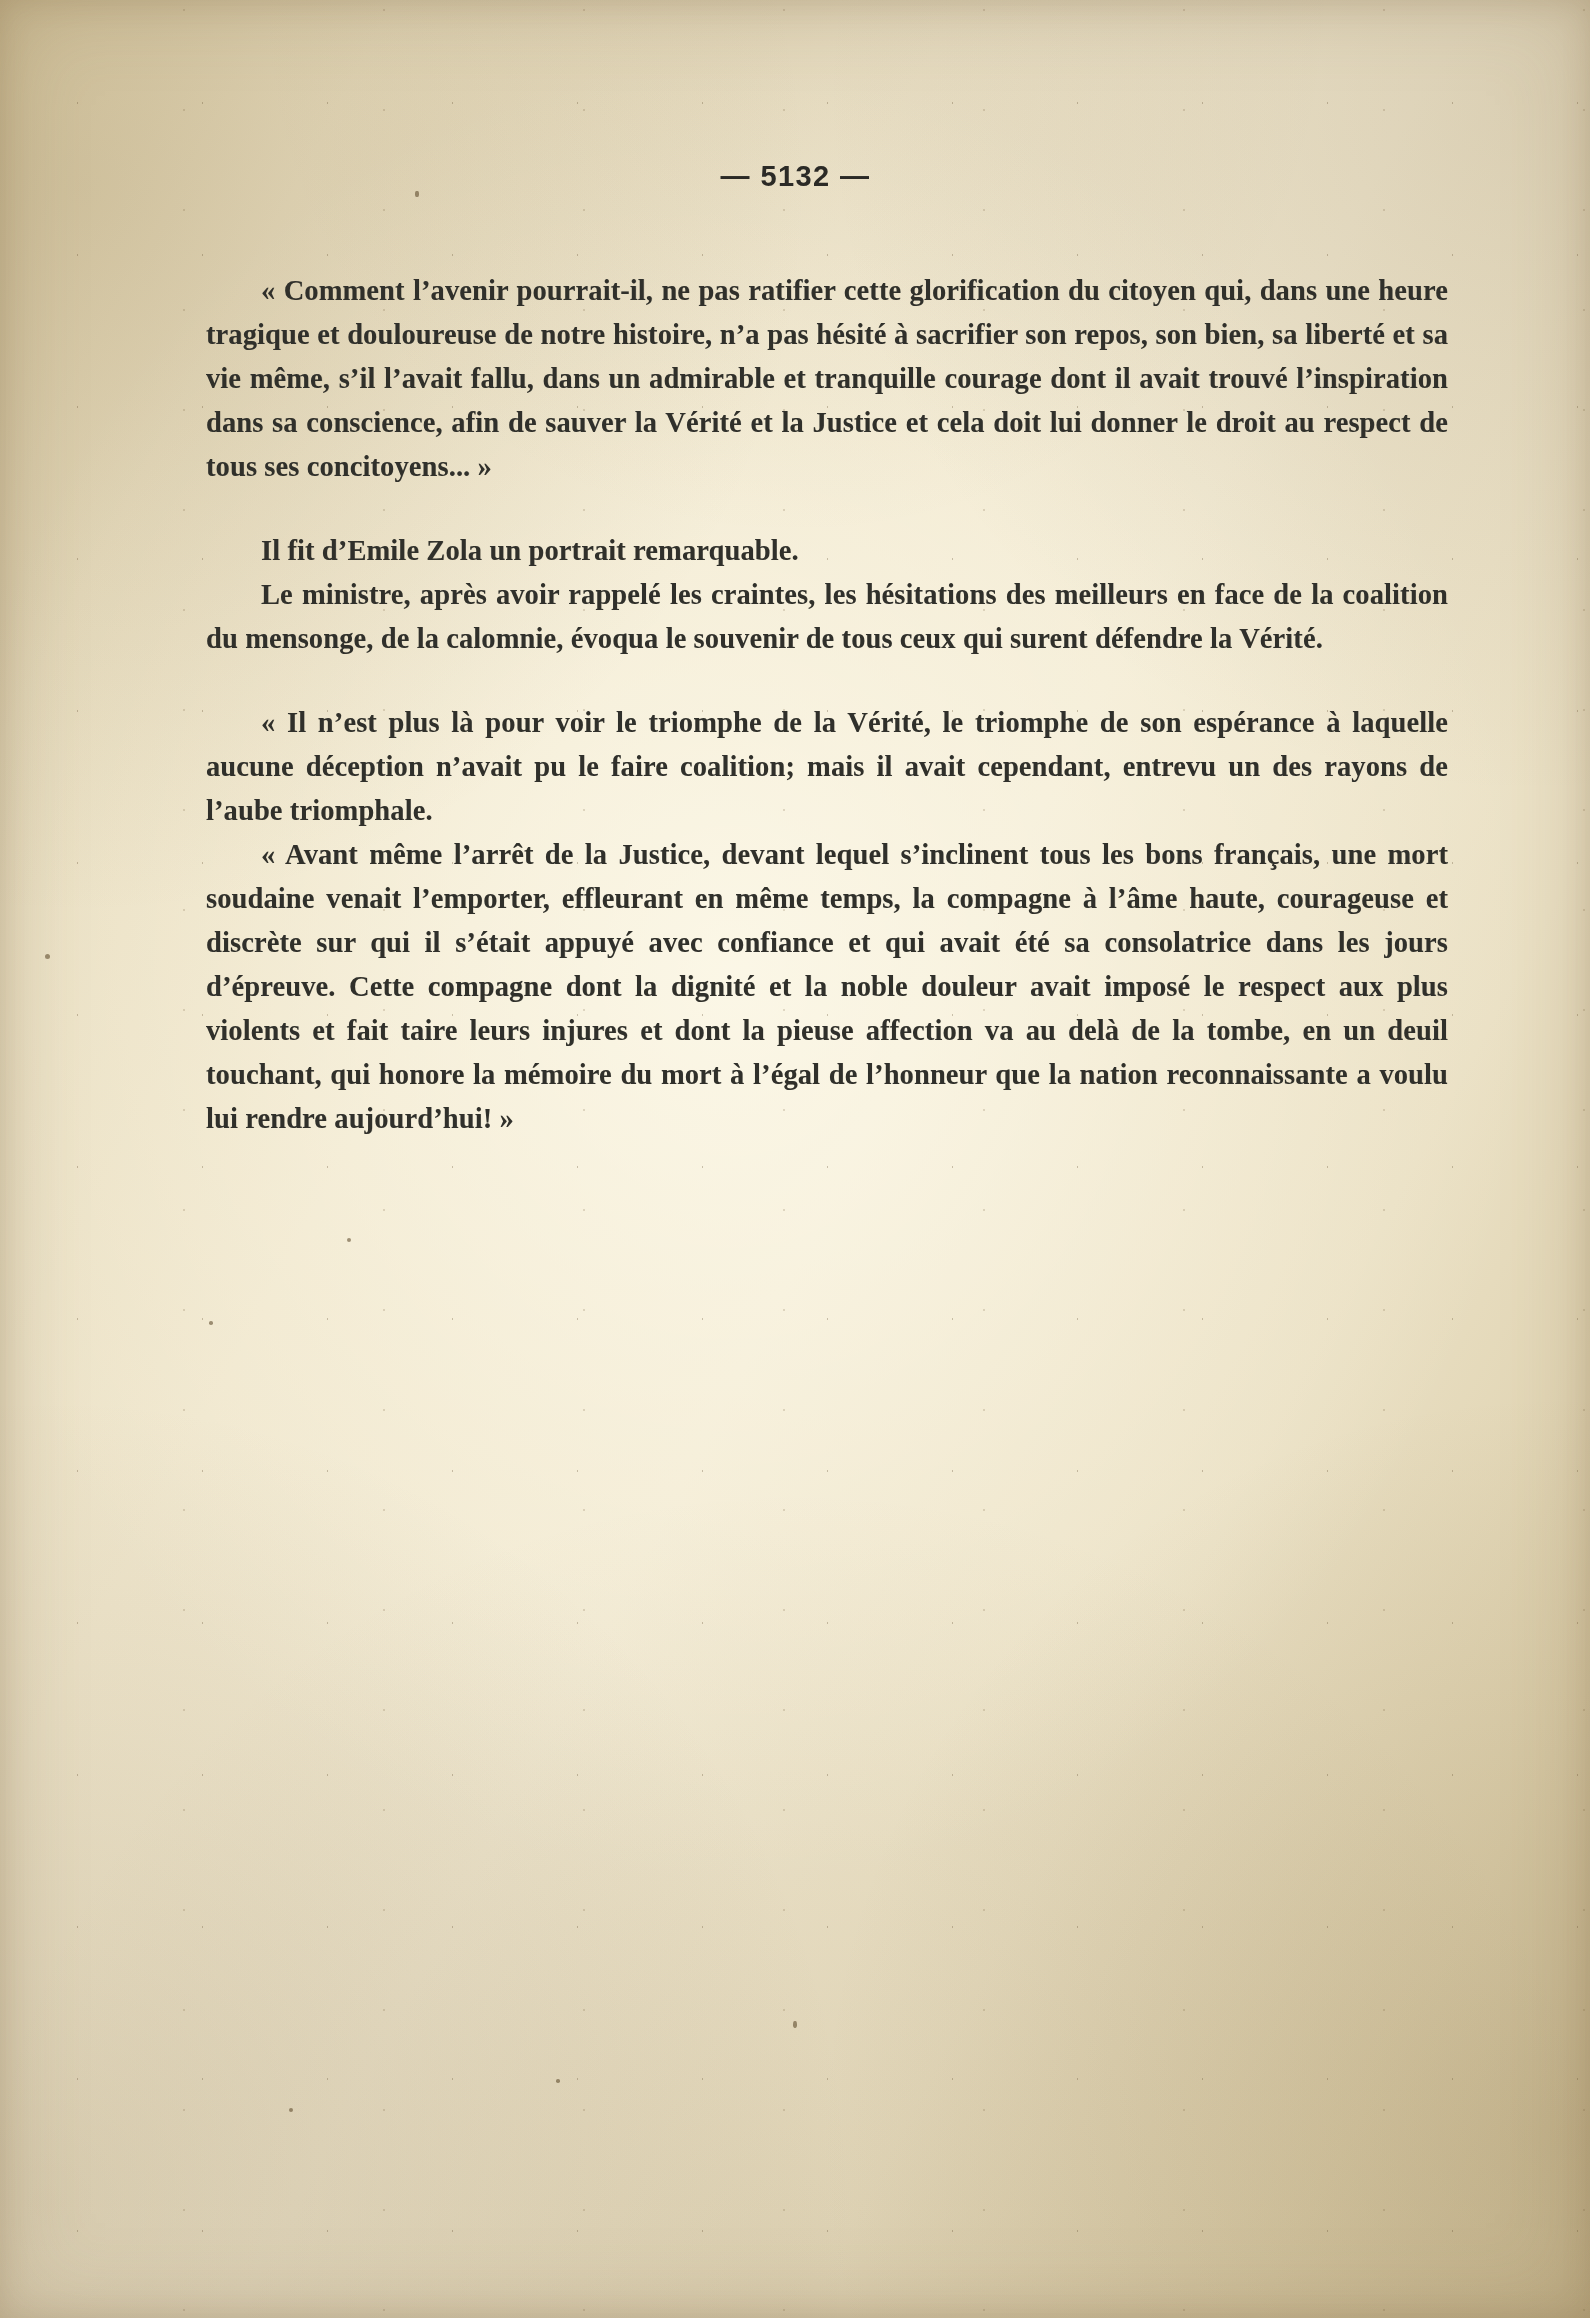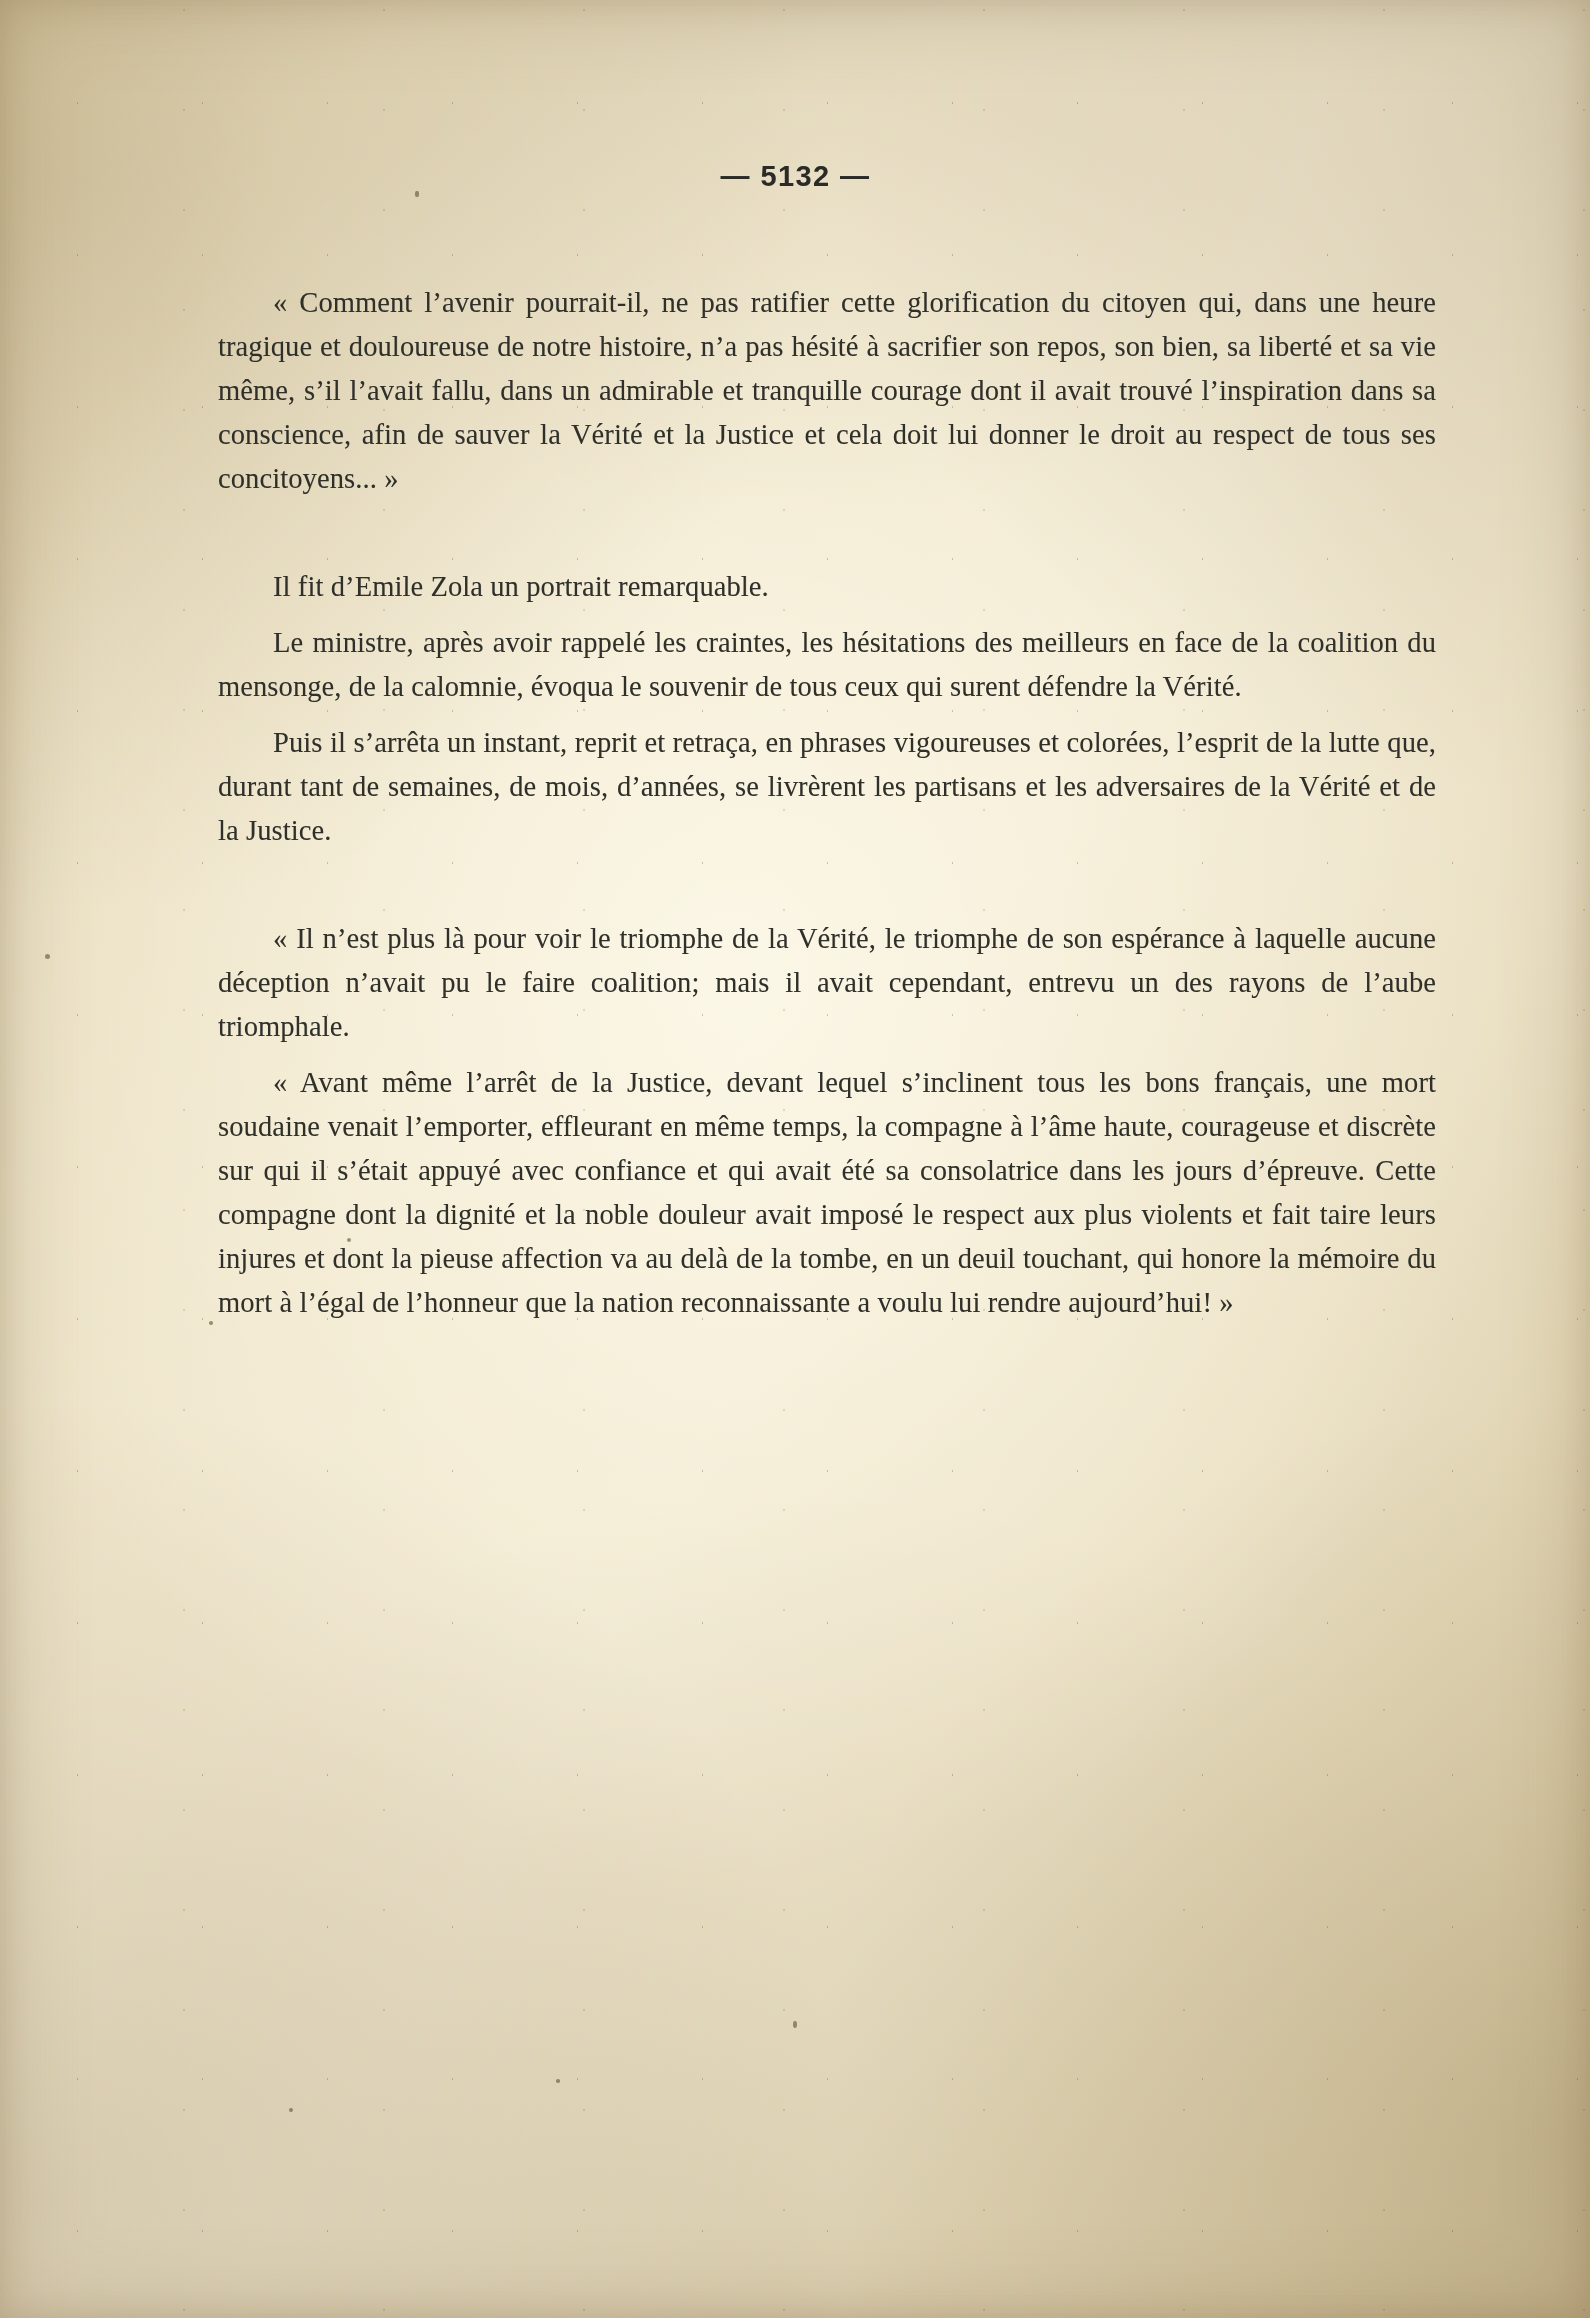--- a/index.html
+++ b/index.html
@@ -74,22 +74,23 @@
     color: #30302b;
     font-size: 28.5px;
     line-height: 44px;
     text-align: justify;
     text-justify: inter-word;
     font-family: "Liberation Serif", serif;
     letter-spacing: 0.1px;
   }
 
   .para {
-    margin: 12px;
+    margin: 0;
     text-indent: 55px;
+    font-weight: bold;
   }
   .gap-big { height: 40px; }
 
   
   .textblock p:nth-child(odd) { text-shadow: 0.3px 0 0 rgba(48,48,43,0.22); }
   .textblock p:nth-child(even) { text-shadow: 0.2px 0.2px 0 rgba(48,48,43,0.18); }
 
   .fleck {
     position: absolute;
     background: rgba(85,65,35,0.55);
@@ -111,21 +112,20 @@
 
 <div class="page">
 
   <div class="folio">— 5132 —</div>
 
   <div class="textblock">
     <p class="para">« Comment l’avenir pourrait-il, ne pas ratifier cette glorification du citoyen qui, dans une heure tragique et douloureuse de notre histoire, n’a pas hésité à sacrifier son repos, son bien, sa liberté et sa vie même, s’il l’avait fallu, dans un admirable et tranquille courage dont il avait trouvé l’inspiration dans sa conscience, afin de sauver la Vérité et la Justice et cela doit lui donner le droit au respect de tous ses concitoyens... »</p>
     <div class="gap-big"></div>
     <p class="para">Il fit d’Emile Zola un portrait remarquable.</p>
     <p class="para">Le ministre, après avoir rappelé les craintes, les hésitations des meilleurs en face de la coalition du mensonge, de la calomnie, évoqua le souvenir de tous ceux qui surent défendre la Vérité.</p>
-    <p class="para">Puis il s’arrêta un instant, reprit et retraça, en phrases vigoureuses et colorées, l’esprit de la lutte que, durant tant de semaines, de mois, d’années, se livrèrent les partisans et les adversaires de la Vérité et de la Justice.</p>
     <div class="gap-big"></div>
     <p class="para">« Il n’est plus là pour voir le triomphe de la Vérité, le triomphe de son espérance à laquelle aucune déception n’avait pu le faire coalition; mais il avait cependant, entrevu un des rayons de l’aube triomphale.</p>
     <p class="para">« Avant même l’arrêt de la Justice, devant lequel s’inclinent tous les bons français, une mort soudaine venait l’emporter, effleurant en même temps, la compagne à l’âme haute, courageuse et discrète sur qui il s’était appuyé avec confiance et qui avait été sa consolatrice dans les jours d’épreuve. Cette compagne dont la dignité et la noble douleur avait imposé le respect aux plus violents et fait taire leurs injures et dont la pieuse affection va au delà de la tombe, en un deuil touchant, qui honore la mémoire du mort à l’égal de l’honneur que la nation reconnaissante a voulu lui rendre aujourd’hui! »</p>
   </div>
 
   <div class="fleck" style="left:45px; top:954px; width:5px; height:5px;"></div>
   <div class="fleck" style="left:347px; top:1238px; width:4.3px; height:4.3px;"></div>
   <div class="fleck" style="left:209px; top:1321px; width:3.6px; height:3.6px;"></div>
   <div class="fleck" style="left:793px; top:2021px; width:3.6px; height:7.2px; border-radius:40%;"></div>
   <div class="fleck" style="left:556px; top:2079px; width:3.6px; height:3.6px;"></div>

